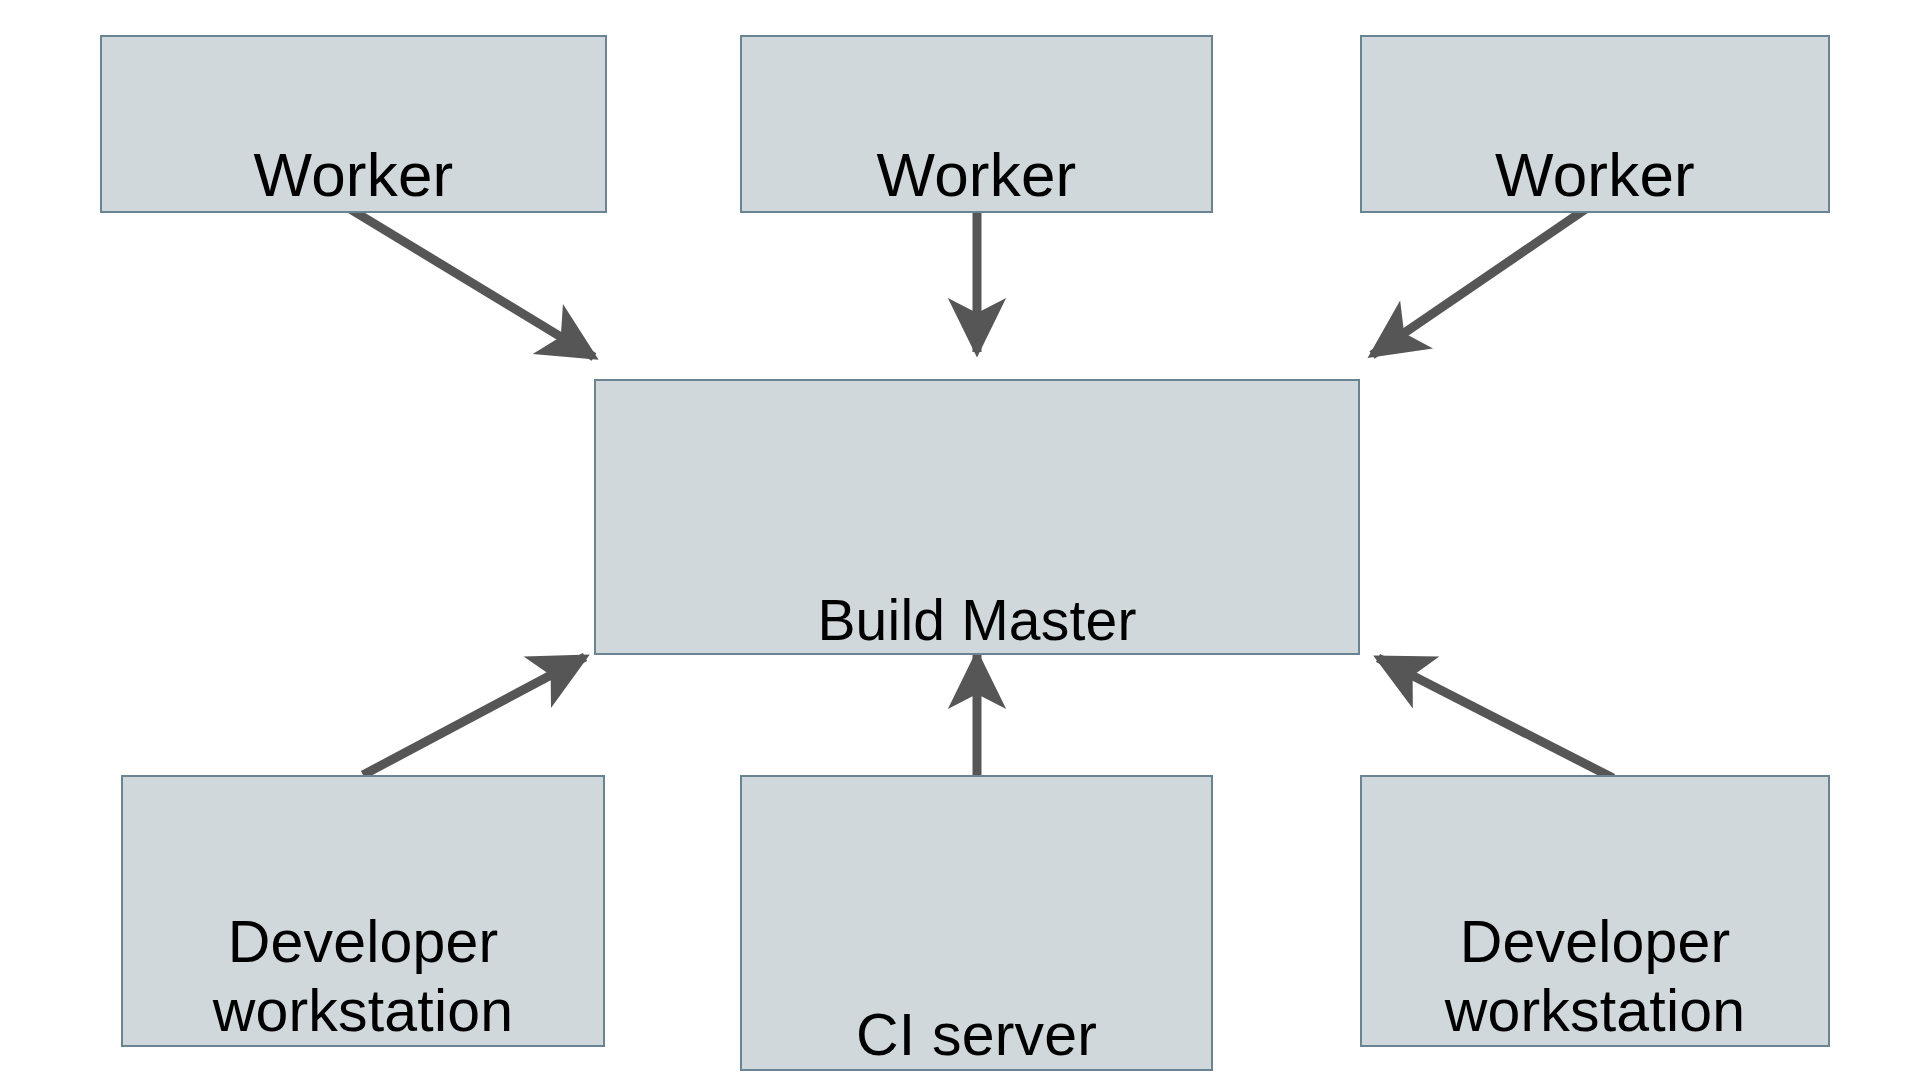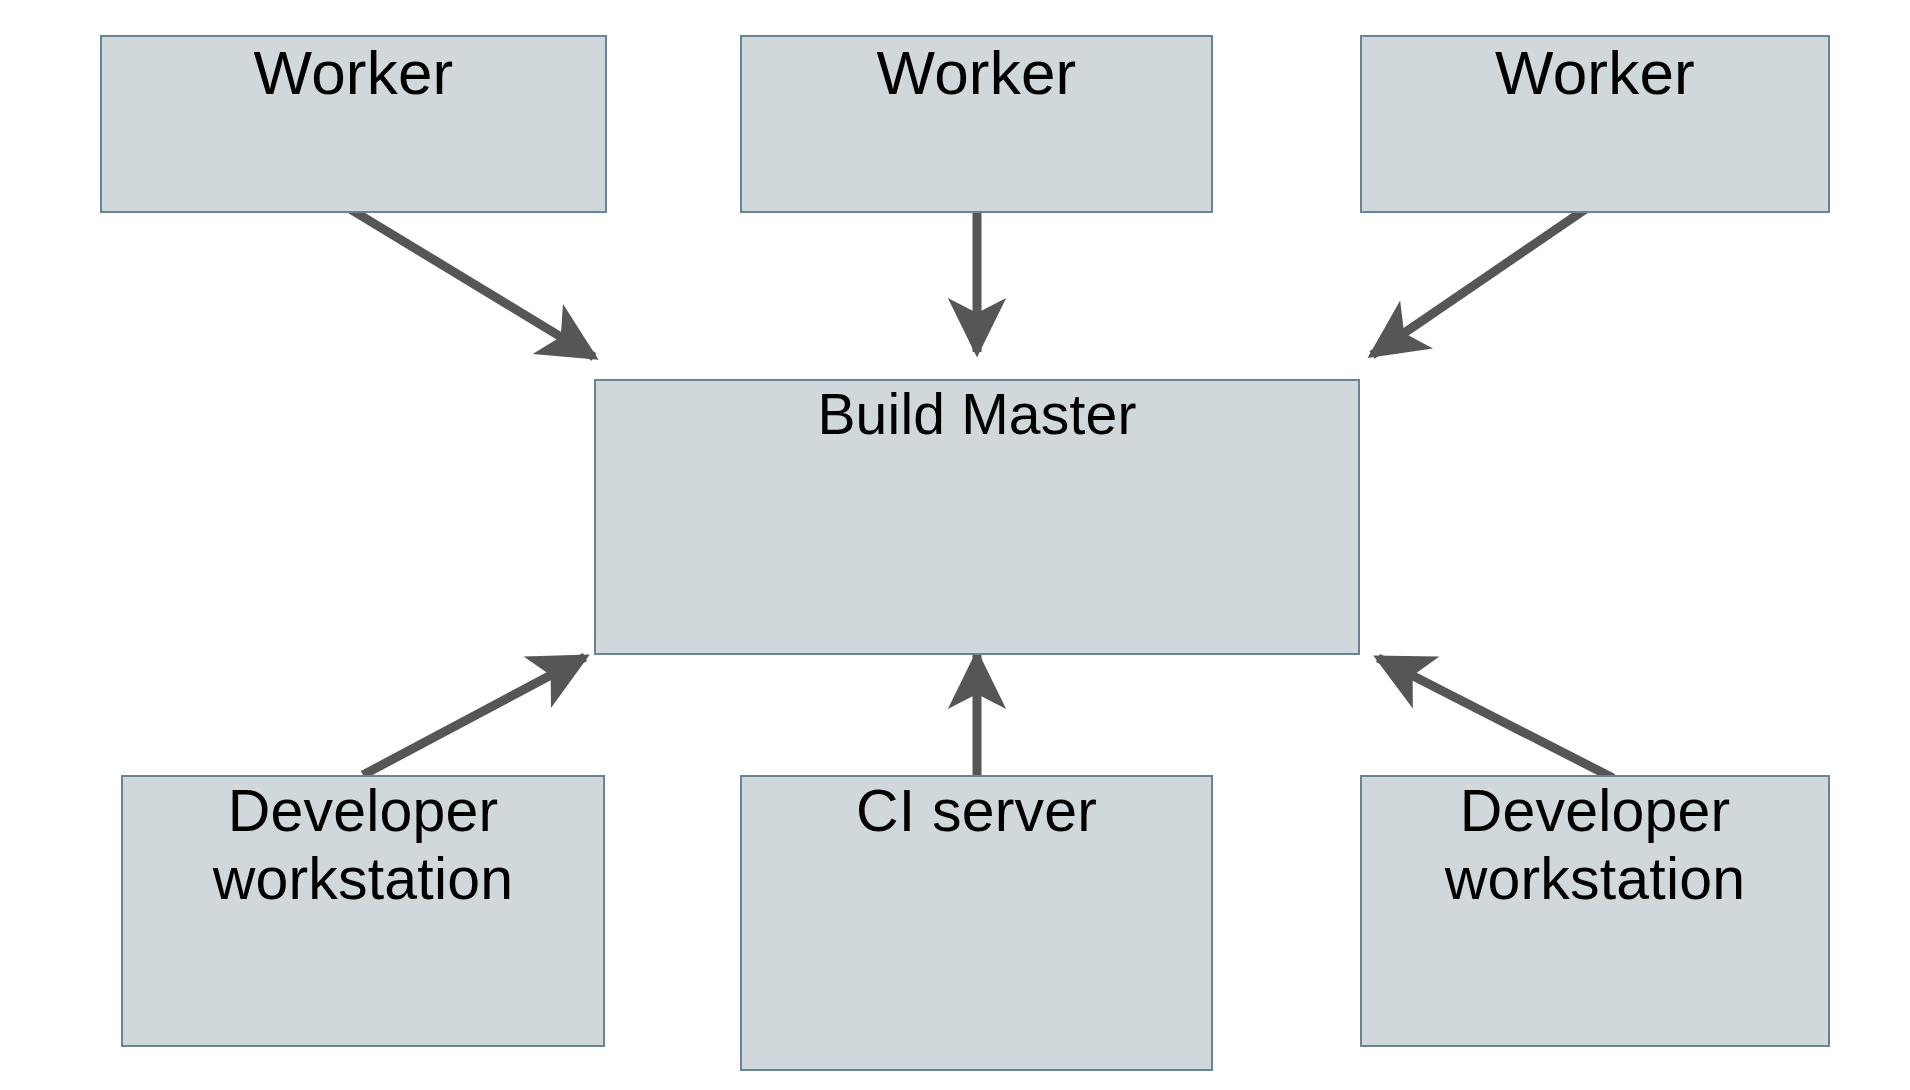--- a/index.html
+++ b/index.html
@@ -25,21 +25,21 @@
     width: 1910px;
     height: 1090px;
     pointer-events: none;
   }
   .node {
     position: absolute;
     box-sizing: border-box;
     background: #d0d8dc;
     border: 2px solid #6b8494;
     display: flex;
-    align-items: flex-start;
+    align-items: flex-end;
     justify-content: center;
     text-align: center;
     color: #000000;
     line-height: 1.16;
     white-space: pre-line;
     letter-spacing: 0.2px;
   }
   .node-label {
     display: block;
     width: 100%;

